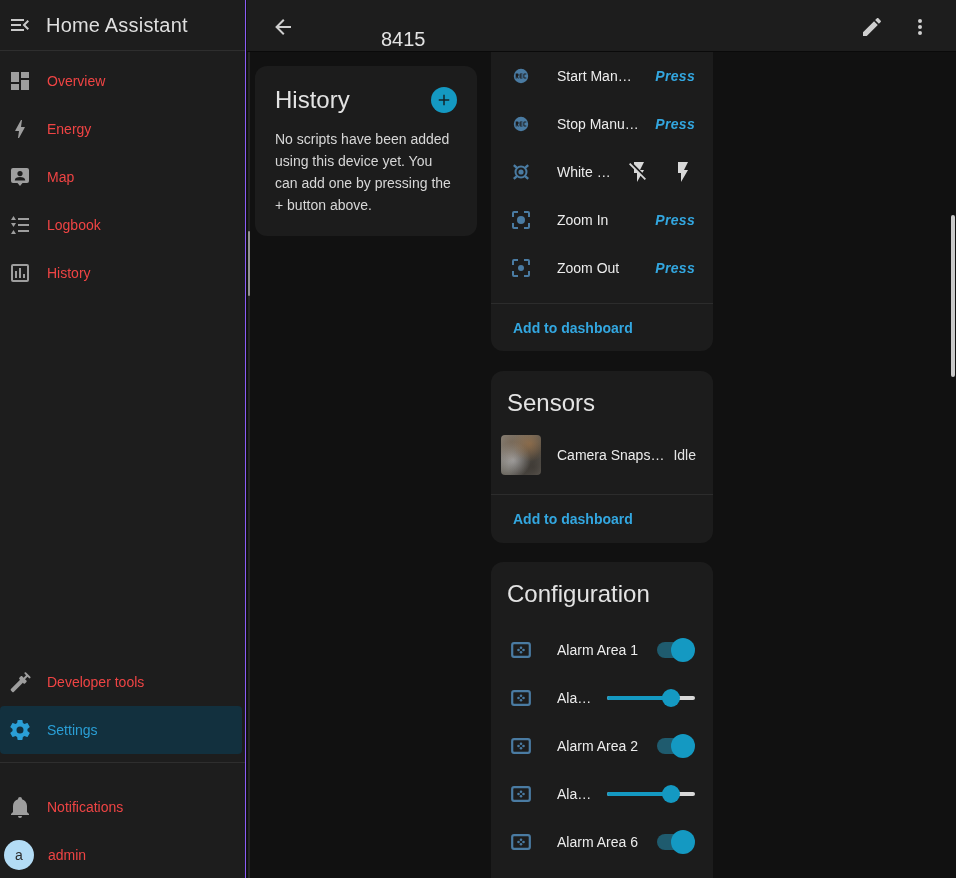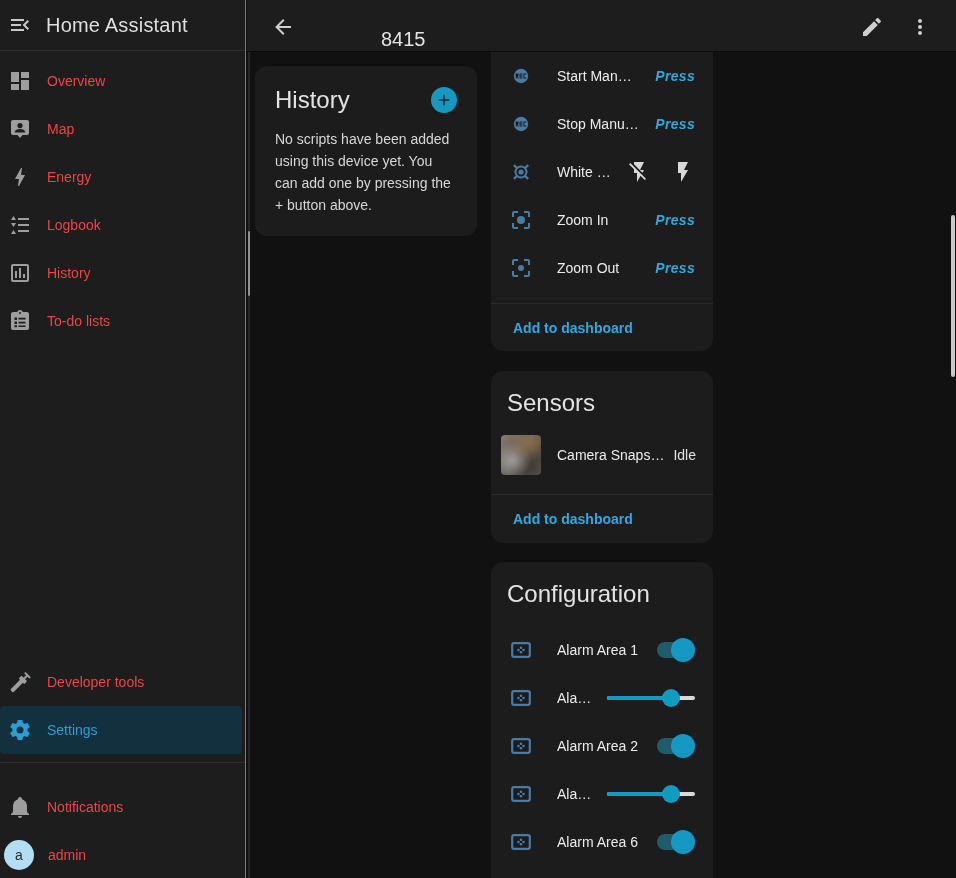--- a/index.html
+++ b/index.html
@@ -118,60 +118,51 @@
       <div class="nav-item">
         <span class="nicon">
           <svg viewBox="0 0 24 24" width="24" height="24" fill="currentColor">
               <path d="M13,3V9H21V3M13,21H21V11H13M3,21H11V15H3M3,13H11V3H3V13Z"></path>
             </svg>
         </span>
         <span class="nlabel">Overview</span>
       </div>
       <div class="nav-item">
         <span class="nicon">
+          <svg viewBox="0 0 24 24" width="24" height="24" fill="currentColor">
+              <path d="M11,21H10L11,14H7.5C7.08,14 7.09,13.77 7.23,13.53L7.37,13.28L13,3H14L13,10H16.5C16.86,10 16.92,10.25 16.85,10.39L16.8,10.5L11,21Z"></path>
+            </svg>
+        </span>
+        <span class="nlabel">Energy</span>
+      </div>
+      <div class="nav-item">
+        <span class="nicon">
           <svg viewBox="0 0 24 24" width="24" height="24">
               <path fill="currentColor" d="M5,3H19A2,2 0 0,1 21,5V16A2,2 0 0,1 19,18H14.5L12,21L9.5,18H5A2,2 0 0,1 3,16V5A2,2 0 0,1 5,3Z"></path>
               <circle cx="12" cy="8.6" r="2.6" fill="#1d1d1d"></circle>
               <path d="M6.8,15.2C6.8,13.1 9.2,12 12,12C14.8,12 17.2,13.1 17.2,15.2V15.6H6.8V15.2Z" fill="#1d1d1d"></path>
             </svg>
         </span>
         <span class="nlabel">Map</span>
       </div>
       <div class="nav-item">
         <span class="nicon">
           <svg viewBox="0 0 24 24" width="24" height="24" fill="currentColor">
-              <path d="M11,21H10L11,14H7.5C7.08,14 7.09,13.77 7.23,13.53L7.37,13.28L13,3H14L13,10H16.5C16.86,10 16.92,10.25 16.85,10.39L16.8,10.5L11,21Z"></path>
-            </svg>
-        </span>
-        <span class="nlabel">Energy</span>
-      </div>
-      <div class="nav-item">
-        <span class="nicon">
-          <svg viewBox="0 0 24 24" width="24" height="24" fill="currentColor">
               <path d="M5.5,3L8,7H3L5.5,3M5.5,14L3,10H8L5.5,14M5.5,17L8,21H3L5.5,17M10,5H21V7H10V5M10,11H21V13H10V11M10,17H21V19H10V17Z"></path>
             </svg>
         </span>
         <span class="nlabel">Logbook</span>
       </div>
       <div class="nav-item">
         <span class="nicon">
           <svg viewBox="0 0 24 24" width="24" height="24" fill="currentColor">
               <path d="M9,17H7V10H9V17M13,17H11V7H13V17M17,17H15V13H17V17M19,19H5V5H19V19M19,3H5A2,2 0 0,0 3,5V19A2,2 0 0,0 5,21H19A2,2 0 0,0 21,19V5A2,2 0 0,0 19,3Z"></path>
             </svg>
         </span>
         <span class="nlabel">History</span>
-      </div>
-      <div class="nav-item">
-        <span class="nicon">
-          <svg viewBox="0 0 24 24" width="24" height="24">
-              <path fill="currentColor" d="M19,3H14.82C14.4,1.84 13.3,1 12,1C10.7,1 9.6,1.84 9.18,3H5A2,2 0 0,0 3,5V19A2,2 0 0,0 5,21H19A2,2 0 0,0 21,19V5A2,2 0 0,0 19,3M12,3A1,1 0 0,1 13,4A1,1 0 0,1 12,5A1,1 0 0,1 11,4A1,1 0 0,1 12,3Z"></path>
-              <path fill="#1d1d1d" d="M6.5,8.5H9V11H6.5V8.5M10.5,8.7H17.5V10.4H10.5V8.7M6.5,12.5H9V15H6.5V12.5M10.5,12.7H17.5V14.4H10.5V12.7M6.5,16.2H9V18.2H6.5V16.2M10.5,16.4H17.5V18H10.5V16.4Z"></path>
-            </svg>
-        </span>
-        <span class="nlabel">To-do lists</span>
       </div>
     </nav>
 
     <div class="sidebar-bottom">
       <div class="nav-item">
         <span class="nicon">
           <svg viewBox="0 0 24 24" width="24" height="24" fill="currentColor">
               <path d="M2.9,19.05L12.08,9.87L11.37,9.16C10.98,8.77 10.98,8.14 11.37,7.75L12.78,6.34C13.17,5.95 13.8,5.95 14.19,6.34L15.61,7.75L18.08,5.28L16.66,3.87C16.27,3.48 16.27,2.85 16.66,2.46C17.05,2.07 17.69,2.07 18.08,2.46L22.32,6.7C22.71,7.09 22.71,7.73 22.32,8.12C21.93,8.51 21.29,8.51 20.9,8.12L19.5,6.7L17,9.16L18.43,10.58C18.82,10.97 18.82,11.6 18.43,11.99L17,13.41C16.63,13.8 16,13.8 15.61,13.41L14.9,12.7L5.71,21.88C5.32,22.27 4.69,22.27 4.3,21.88L2.9,20.46C2.51,20.07 2.51,19.44 2.9,19.05Z"></path>
             </svg>
         </span>

